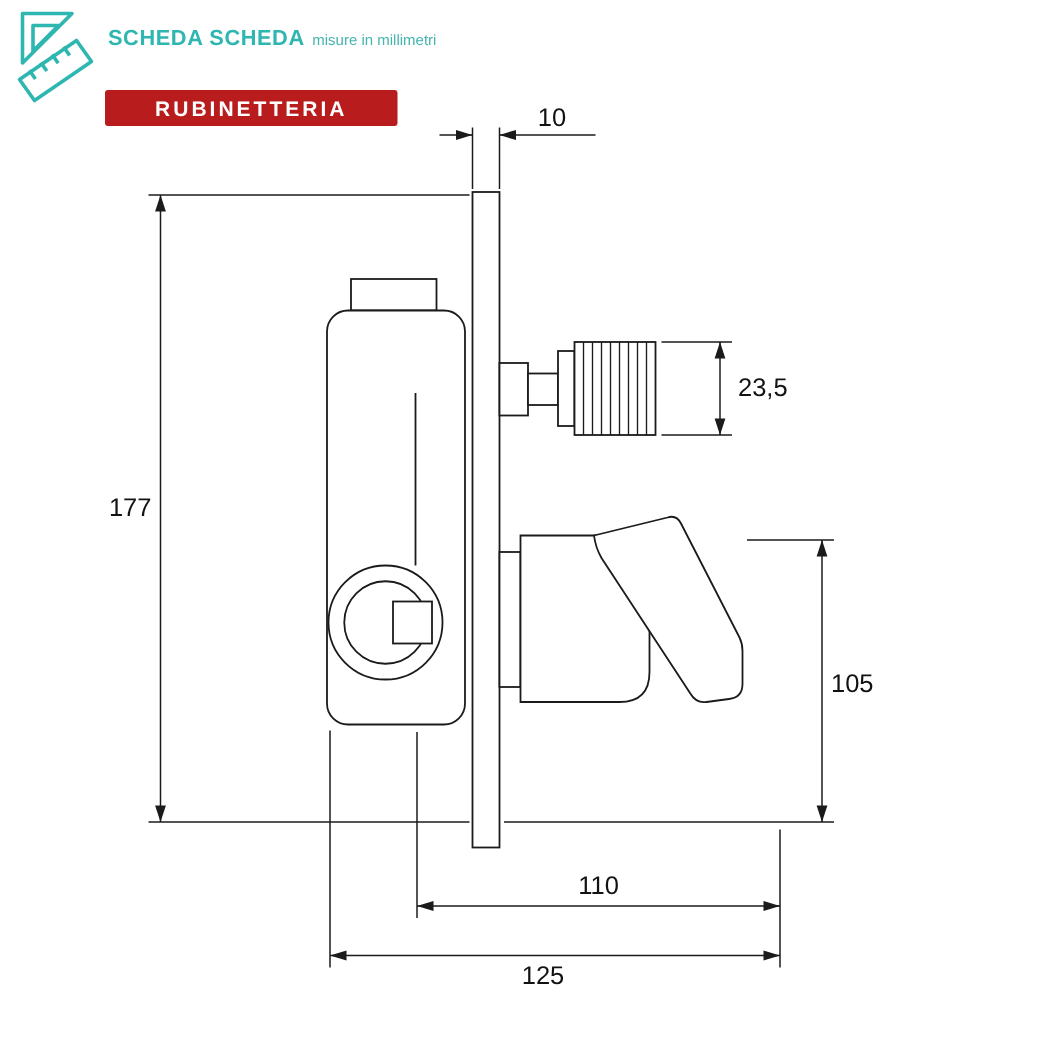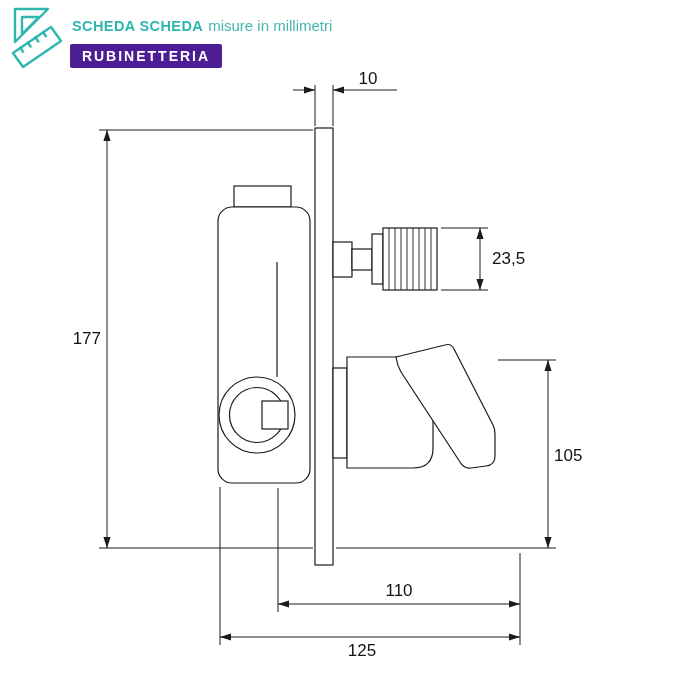--- a/index.html
+++ b/index.html
@@ -5,23 +5,23 @@
   html,body{margin:0;padding:0;background:#ffffff;}
   body{width:700px;height:700px;position:relative;overflow:hidden;
        font-family:"Liberation Sans", sans-serif;}
   .page{position:absolute;inset:0;background:#fff;}
 
   
   .hdr{position:absolute;left:0;top:0;width:320px;height:80px;}
   .hdr-icon{position:absolute;left:10px;top:6px;width:56px;height:64px;}
   .hdr-titlerow{position:absolute;left:72px;top:17px;white-space:nowrap;}
   .hdr-title{color:#2eb6b0;font-weight:bold;font-size:14.5px;letter-spacing:.4px;}
-  .hdr-sub{color:#45b5af;font-size:15px;margin-left:5px;}
-  .hdr-badge{position:absolute;left:70px;top:44px;width:152px;height:24px;
-             background:#4c1d95;border-radius:2px;display:flex;
+  .hdr-sub{color:#45b5af;font-size:10px;margin-left:5px;}
+  .hdr-badge{position:absolute;left:70px;top:60px;width:195px;height:24px;
+             background:#b91c1c;border-radius:2px;display:flex;
              align-items:center;justify-content:center;}
   .hdr-badge span{color:#ffffff;font-weight:bold;font-size:14px;letter-spacing:2px;}
 
   
   svg text{font-family:"Liberation Sans", sans-serif;font-size:17px;fill:#121212;}
   .ln{stroke:#1b1b1b;stroke-width:1.2;fill:none;}
   .fw{stroke:#1b1b1b;stroke-width:1.2;fill:#ffffff;}
   .dim{stroke:#1b1b1b;stroke-width:1;fill:none;}
   .arr{fill:#1b1b1b;stroke:none;}
   .hatch{stroke:#1b1b1b;stroke-width:.9;}

